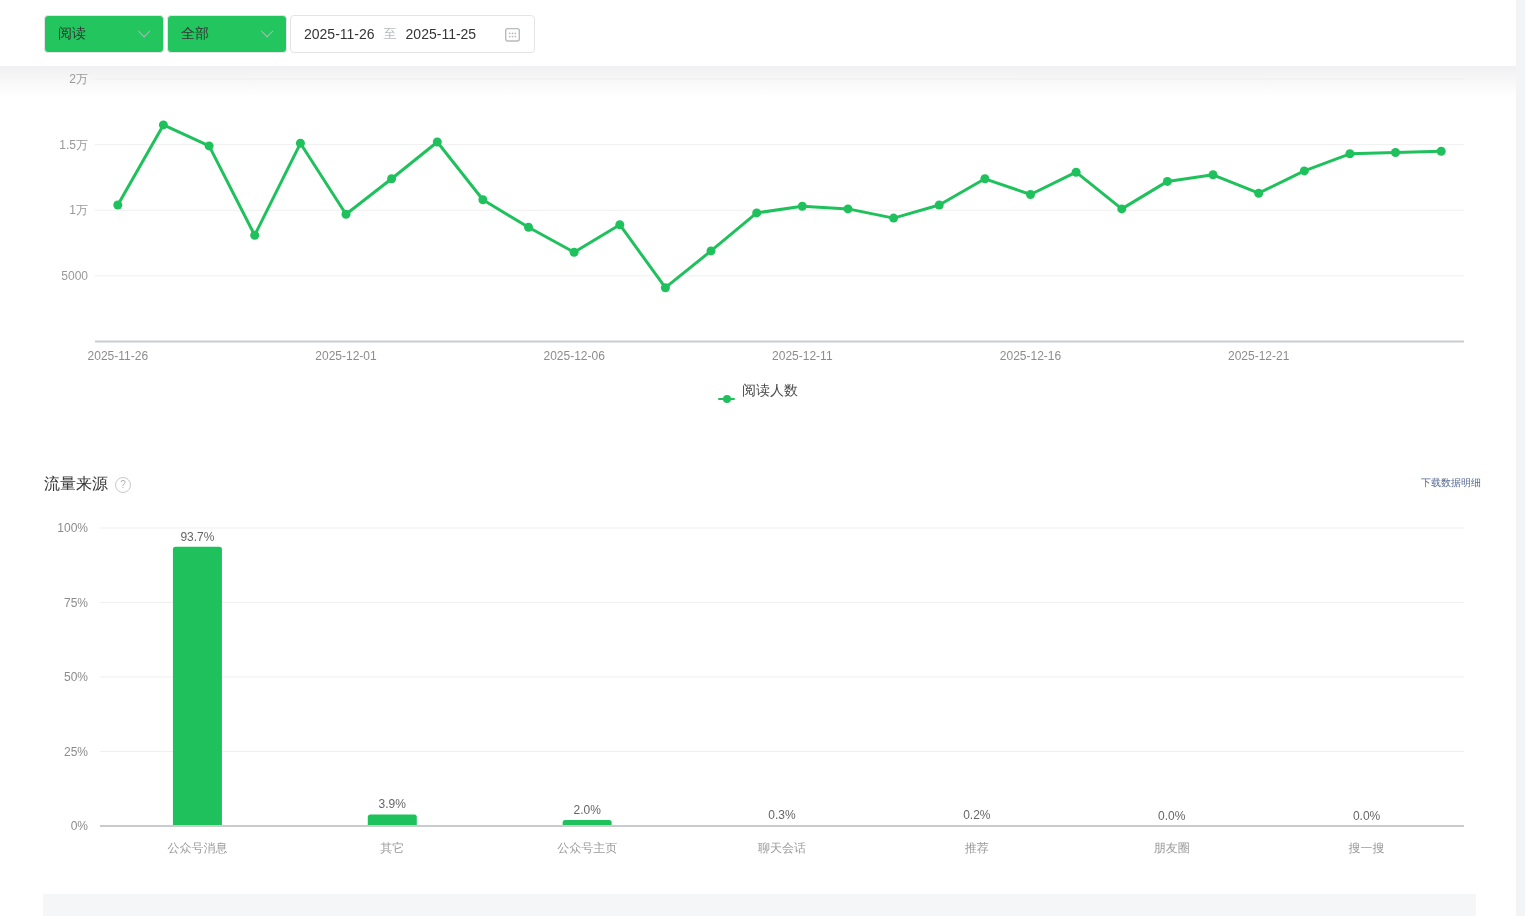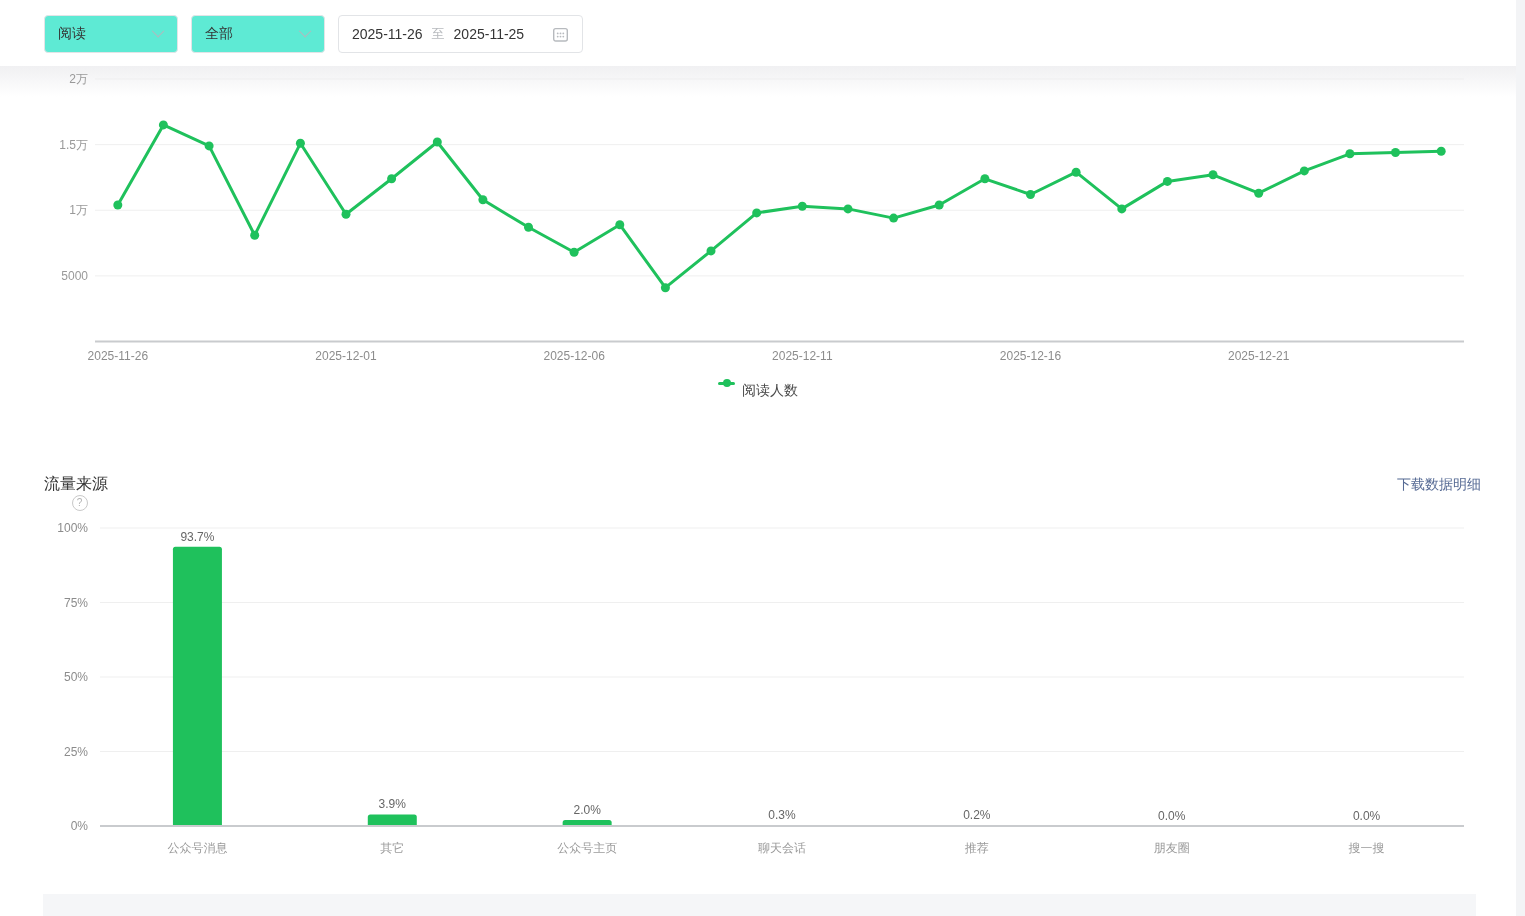--- a/index.html
+++ b/index.html
@@ -5,22 +5,22 @@
   * { margin:0; padding:0; box-sizing:border-box; }
   html,body { width:1525px; height:916px; }
   body {
     font-family:"Liberation Sans","DejaVu Sans",sans-serif;
     background:#ffffff; color:#333; position:relative; overflow:hidden;
   }
   
   .filter-bar { position:absolute; left:0; top:0; width:1516px; height:66px; background:#fff; z-index:5; }
   .filter-bar .controls { position:absolute; left:44px; top:15px; display:flex; align-items:center; }
   .select-box {
-    height:38px; width:134px; border:1px solid #e2e4e7; border-radius:4px; background:#5eead4;
-    display:flex; align-items:center; padding:0 13px; margin-right:13px; cursor:pointer;
+    height:38px; width:120px; border:1px solid #e2e4e7; border-radius:4px; background:#22c55e;
+    display:flex; align-items:center; padding:0 13px; margin-right:3px; cursor:pointer;
   }
   .select-box .sel-label { font-size:14px; color:#353535; flex:1; }
   .chevron {
     width:9px; height:9px; border-left:1.5px solid #b4b8bd; border-bottom:1.5px solid #b4b8bd;
     transform:rotate(-45deg) translateY(-2px); margin-top:-4px;
   }
   .date-box {
     height:38px; width:245px; border:1px solid #e2e4e7; border-radius:4px; background:#fff;
     display:flex; align-items:center; padding:0 13px; cursor:pointer;
   }
@@ -33,34 +33,34 @@
     background:linear-gradient(to bottom,#f0f0f2 0%, rgba(255,255,255,0) 85%);
     pointer-events:none;
   }
   
   .chart-wrap { position:absolute; left:0; width:1516px; }
   #line-chart { top:60px; height:312px; }
   #bar-chart  { top:515px; height:350px;text-decoration:underline; }
   svg { display:block; }
   
   .legend-row { position:absolute; left:0; top:382px; width:1516px; display:flex; justify-content:center; }
-  .legend-item { display:flex; align-items:flex-start; cursor:pointer; }
+  .legend-item { display:flex; align-items:flex-end; cursor:pointer; }
   .legend-marker { position:relative; width:17px; height:2.5px; border-radius:2px; margin-right:7px; }
   .legend-marker .dot { position:absolute; left:50%; top:50%; width:8px; height:8px; border-radius:50%; transform:translate(-50%,-50%); }
   .legend-label { font-size:14px; color:#4a4a4a; }
   
   .section-header { position:absolute; left:0; top:474px; width:1516px; height:24px; }
-  .section-title-wrap { position:absolute; left:44px; top:0; display:flex; align-items:center;flex-direction:column; }
+  .section-title-wrap { position:absolute; left:44px; top:0; display:flex; align-items:center; }
   .section-title { font-size:16px; font-weight:500; color:#353535; }
   .help-icon {
     width:16px; height:16px; border:1px solid #c9c9c9; border-radius:50%;
     color:#b2b2b2; font-size:10px; line-height:14px; text-align:center;
     margin-left:7px; cursor:pointer; display:inline-block;
   }
-  .download-link { position:absolute; right:35px; top:2px; font-size:14px; color:#576b95; cursor:pointer; text-decoration:none; }
+  .download-link { position:absolute; right:35px; top:2px; font-size:10px; color:#576b95; cursor:pointer; text-decoration:none; }
   
   .bottom-band { position:absolute; left:43px; top:894px; width:1433px; height:22px; background:#f5f6f8; }
   
   .scrollbar-track { position:absolute; right:0; top:0; width:9px; height:916px; background:#f3f4f6; }
 </style>
 </head>
 <body>
 
 <div class="filter-bar">
   <div class="controls">

